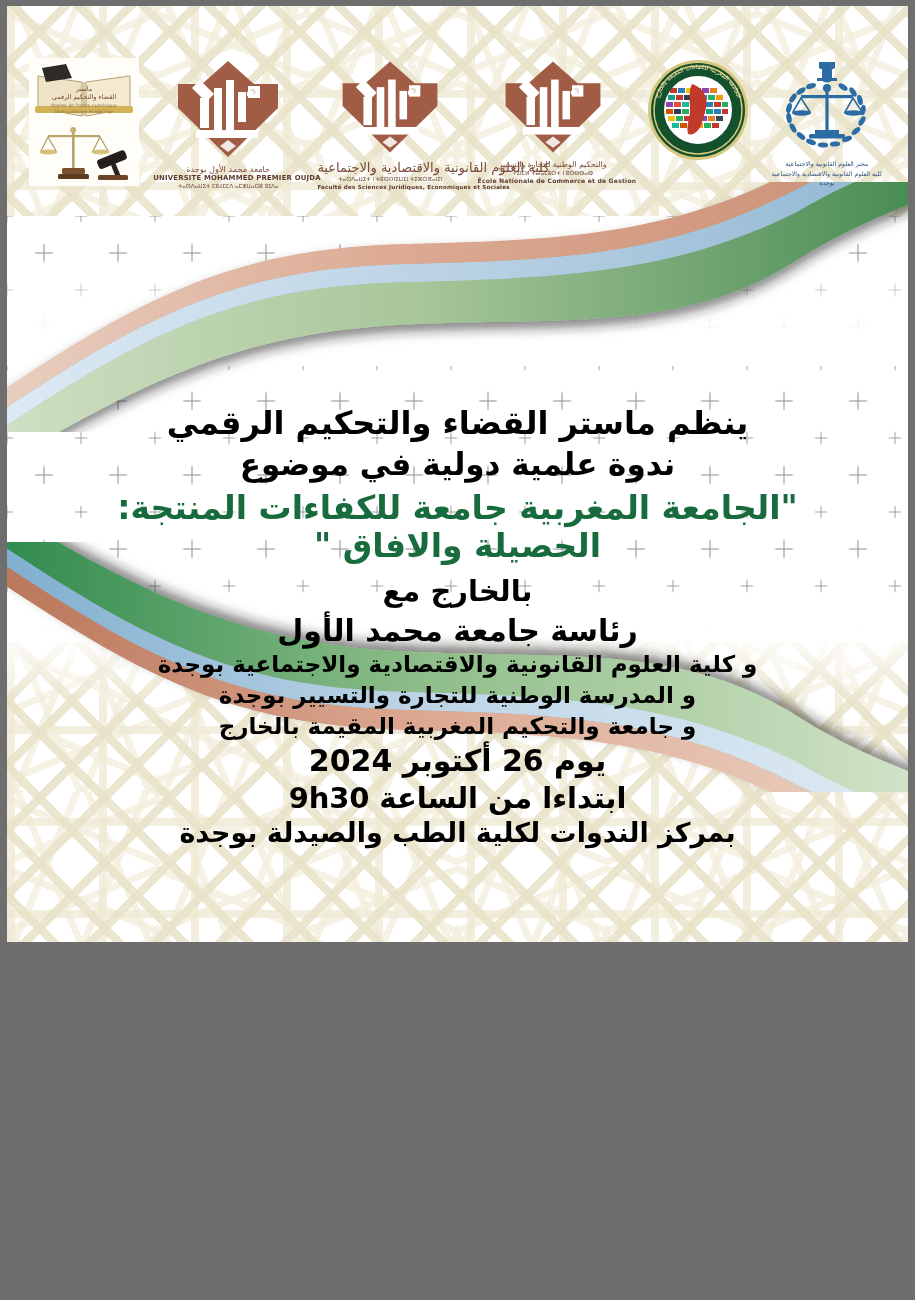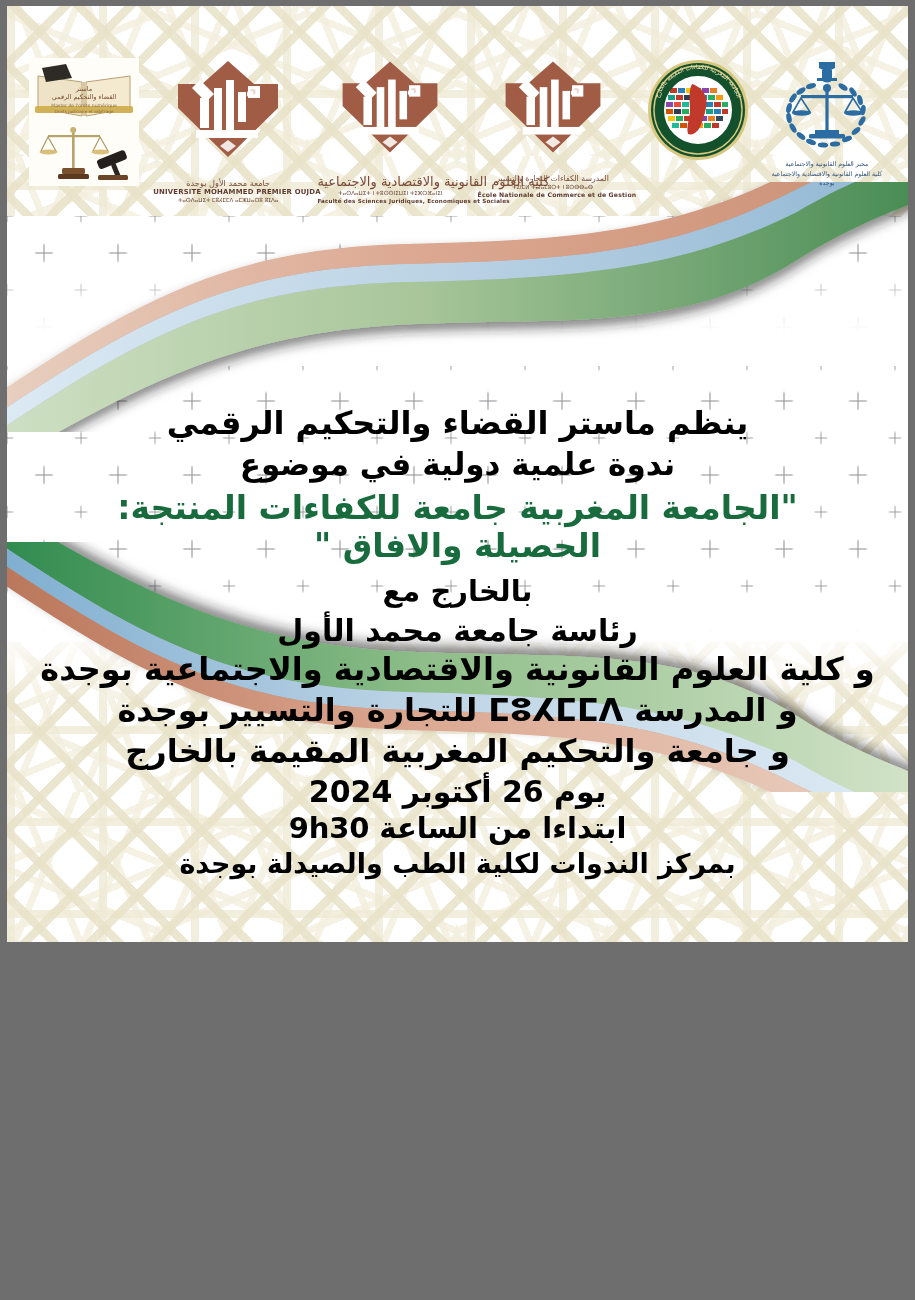--- a/index.html
+++ b/index.html
@@ -79,21 +79,21 @@
   }
   .logo{position:relative;text-align:center;}
 
   .logo-master{width:110px;height:128px;background:#fffdf8;
     display:flex;flex-direction:column;align-items:center;justify-content:flex-start;}
 
   .logo-univ{width:150px;}
   .logo-fac{width:146px;}
   .logo-encg{width:150px;}
   .diamond-wrap{display:flex;justify-content:center;}
-  .cap-ar{font-size:8.2px;color:#7b4a3a;line-height:1.25;margin-top:16px;
+  .cap-ar{font-size:8.2px;color:#7b4a3a;line-height:1.25;margin-top:2px;
     font-family:"DejaVu Sans",sans-serif;white-space:nowrap;}
   .cap-fr{font-size:6.9px;color:#5d3a2e;font-weight:bold;line-height:1.25;
     letter-spacing:.2px;white-space:nowrap;}
   .cap-tf{font-size:5.6px;color:#6b4436;line-height:1.3;white-space:nowrap;}
 
   .logo-fed{width:112px;}
   .logo-assoc{width:118px;}
   .assoc-cap{font-size:6.2px;color:#2b4f7a;line-height:1.35;margin-top:2px;}
 
   
@@ -107,21 +107,21 @@
     font-weight:bold;color:#000000;
     line-height:1.12;margin:0 0 5px 0;
     letter-spacing:-.2px;
   }
   .l-head{font-size:32px;}
   .l-head2{font-size:31px;margin-bottom:7px;}
   .l-title{font-size:33px;color:#176B3C;line-height:1.14;margin-bottom:2px;}
   .l-title2{font-size:33px;color:#176B3C;margin-bottom:10px;}
   .l-with{font-size:29px;margin-bottom:6px;}
   .l-part{font-size:30px;margin-bottom:5px;}
-  .l-partw{font-size:32px;margin-bottom:5px;}
+  .l-partw{font-size:23px;margin-bottom:5px;}
   .l-date{font-size:30px;margin-bottom:4px;}
   .l-time{font-size:29px;margin-bottom:4px;}
   .l-place{font-size:27px;margin-bottom:0;}
 </style>
 </head>
 <body>
 
 <div id="poster">
   <div class="sheet">
 
@@ -300,21 +300,21 @@
             <rect x="44" y="30" width="8" height="42" fill="#ffffff"></rect>
             <rect x="56" y="22" width="8" height="50" fill="#ffffff"></rect>
             <rect x="68" y="34" width="8" height="30" fill="#ffffff"></rect>
             <path d="M78,28 L90,28 L90,40 L78,40 Z" fill="#ffffff"></path>
             <rect x="26" y="72" width="62" height="8" fill="#ffffff"></rect>
             <circle cx="80" cy="36" r="11" fill="url(#glow3)"></circle>
             <circle cx="80" cy="36" r="3.2" fill="#ffffff"></circle>
             <path d="M58,82 L66,88 L58,94 L50,88 Z" fill="#ffffff" opacity=".85"></path>
           </svg>
         </div>
-        <div class="cap-ar" style="font-size:7.8px">المدرسة الكفاءات للتجارة والتسيير</div>
+        <div class="cap-ar" style="font-size:7.8px">والتحكيم الوطنية للتجارة والتسيير</div>
         <div class="cap-tf">ⵜⵉⵏⵎⵍ ⵜⴰⵏⴰⵎⵓⵔⵜ ⵏ ⵓⵙⴱⴱⴰⴱ</div>
         <div class="cap-fr" style="font-size:6.1px">École Nationale de Commerce et de Gestion</div>
       </div>
 
       <div class="logo logo-fed">
         <svg width="104" height="104" viewBox="0 0 104 104">
           <circle cx="52" cy="52" r="50" fill="#d8c77e"></circle>
           <circle cx="52" cy="52" r="47" fill="#12512C"></circle>
           <circle cx="52" cy="52" r="35" fill="#ffffff"></circle>
           <g>
@@ -420,21 +420,21 @@
     </div>
 
     <div id="content">
       <p class="ln l-head">ينظم ماستر القضاء والتحكيم الرقمي</p>
       <p class="ln l-head2">ندوة علمية دولية في موضوع</p>
       <p class="ln l-title">"الجامعة المغربية جامعة للكفاءات المنتجة:</p>
       <p class="ln l-title2">الحصيلة والافاق "</p>
       <p class="ln l-with">بالخارج مع</p>
       <p class="ln l-part">رئاسة جامعة محمد الأول</p>
       <p class="ln l-partw">و كلية العلوم القانونية والاقتصادية والاجتماعية بوجدة</p>
-      <p class="ln l-partw">و المدرسة ⵎⵓⵃⵎⵎⴷ للتجارة والتسيير بوجدة</p>
+      <p class="ln l-partw">و المدرسة الوطنية للتجارة والتسيير بوجدة</p>
       <p class="ln l-partw">و جامعة والتحكيم المغربية المقيمة بالخارج</p>
       <p class="ln l-date">يوم 26 أكتوبر  2024</p>
       <p class="ln l-time">ابتداءا من الساعة 9h30</p>
       <p class="ln l-place">بمركز الندوات لكلية الطب والصيدلة بوجدة</p>
     </div>
 
   </div>
 </div>
 
 </body></html>

